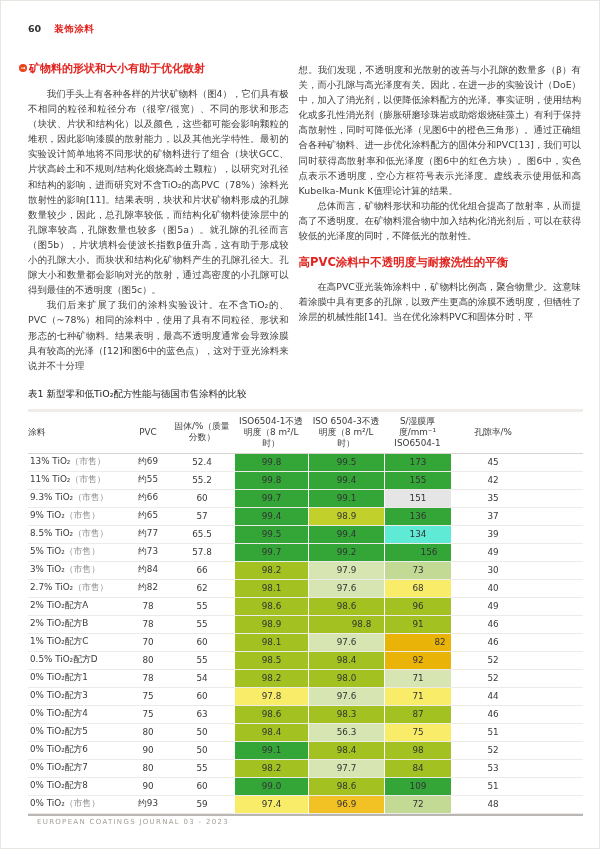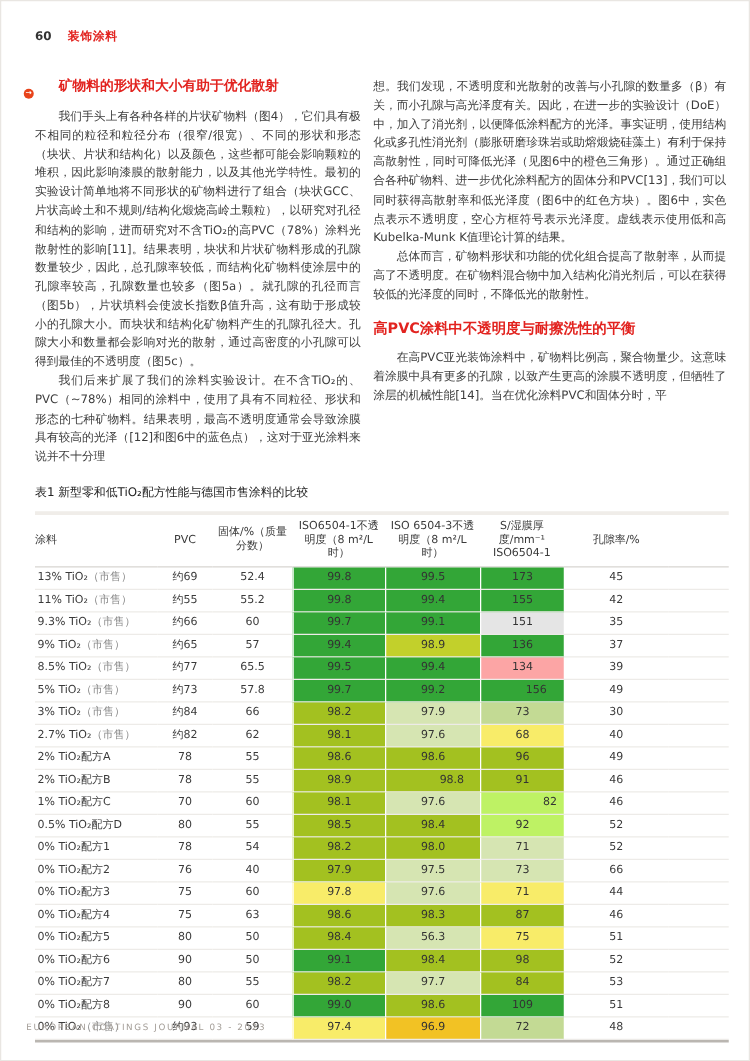--- a/index.html
+++ b/index.html
@@ -13,21 +13,21 @@
   }
   .page-header{display:flex;align-items:baseline;gap:13px;padding:22px 0 0 27px;}
   .page-num{font-size:9.5px;font-weight:bold;color:#333;}
   .section-title{font-size:9.5px;font-weight:bold;color:#e2231f;letter-spacing:0.5px;}
 
   .columns{display:flex;gap:10px;padding:26px 18px 0 27px;min-height:292px;box-sizing:border-box;align-items:flex-start;}
   .col-left{width:263px;}
   .col-right{width:285px;}
 
   .h-red{color:#e2231f;font-weight:bold;font-size:11px;line-height:13px;margin:0 0 11px 0;}
-  .h1-row{display:flex;align-items:center;gap:20px;margin-left:-9px;}
+  .h1-row{display:flex;align-items:flex-start;gap:2px;margin-left:-9px;}
   .bullet{
     width:8px;height:8px;border-radius:50%;background:#e8431a;flex:0 0 auto;margin-top:2px;
     color:#fff;font-size:6px;line-height:8px;text-align:center;font-weight:bold;
   }
   .h2{margin:13px 0 10px 0;font-size:11.5px;}
   p.body{font-size:9.4px;line-height:15.1px;text-align:justify;margin:0;}
   p.indent{text-indent:2em;}
 
   .table-wrap{padding:0 18px 0 27px;margin-top:15px;}
   .table-title{font-size:9.5px;font-weight:normal;color:#222;margin:0 0 8px 0;}
@@ -43,21 +43,21 @@
   }
   table.t th.l{text-align:left;padding-left:0;}
   table.t td{height:17px;padding:0 2px;vertical-align:middle;border-bottom:1px solid #edebe8;}
   td.c-coating{text-align:left;padding-left:0;white-space:nowrap;}
   td.c-num,td.c-por{text-align:center;}
   td.heat{text-align:center;border-bottom:1px solid #fff;border-left:1px solid #fff;color:#333;}
   td.c-spacer{border-bottom:1px solid #edebe8;}
   .mkt{color:#8b8b8b;}
 
   .footer{
-    position:absolute;left:20px;bottom:22px;
+    position:absolute;left:36px;bottom:22px;
     font-size:7px;color:#a39d97;letter-spacing:1.3px;
   }
 </style>
 </head>
 <body>
 
 <header class="page-header">
   <span class="page-num">60</span>
   <span class="section-title">装饰涂料</span>
 </header>
@@ -144,21 +144,21 @@
           <td class="heat" style="background: rgb(51, 166, 55);">136</td>
           <td class="c-por">37</td>
           <td class="c-spacer"></td>
         </tr>
         <tr>
           <td class="c-coating">8.5% TiO₂<span class="mkt">（市售）</span></td>
           <td class="c-num">约77</td>
           <td class="c-num">65.5</td>
           <td class="heat" style="background: rgb(51, 166, 55);">99.5</td>
           <td class="heat" style="background: rgb(51, 166, 55);">99.4</td>
-          <td class="heat" style="background: #fca5a5;">134</td>
+          <td class="heat" style="background: #5eead4;">134</td>
           <td class="c-por">39</td>
           <td class="c-spacer"></td>
         </tr>
         <tr>
           <td class="c-coating">5% TiO₂<span class="mkt">（市售）</span></td>
           <td class="c-num">约73</td>
           <td class="c-num">57.8</td>
           <td class="heat" style="background: rgb(51, 166, 55);">99.7</td>
           <td class="heat" style="background: rgb(51, 166, 55);">99.2</td>
           <td class="heat" style="background: rgb(51, 166, 55); padding-left: 24px;">156</td>
@@ -204,55 +204,45 @@
           <td class="heat" style="background: rgb(163, 193, 32);">91</td>
           <td class="c-por">46</td>
           <td class="c-spacer"></td>
         </tr>
         <tr>
           <td class="c-coating">1% TiO₂配方C</td>
           <td class="c-num">70</td>
           <td class="c-num">60</td>
           <td class="heat" style="background: rgb(163, 193, 32);">98.1</td>
           <td class="heat" style="background: rgb(214, 229, 178);">97.6</td>
-          <td class="heat" style="background: #bef264; padding-left: 46px;">82</td>
+          <td class="heat" style="background: #eab308; padding-left: 46px;">82</td>
           <td class="c-por">46</td>
           <td class="c-spacer"></td>
         </tr>
         <tr>
           <td class="c-coating">0.5% TiO₂配方D</td>
           <td class="c-num">80</td>
           <td class="c-num">55</td>
           <td class="heat" style="background: rgb(163, 193, 32);">98.5</td>
           <td class="heat" style="background: rgb(163, 193, 32);">98.4</td>
-          <td class="heat" style="background: #bef264;">92</td>
+          <td class="heat" style="background: #eab308;">92</td>
           <td class="c-por">52</td>
           <td class="c-spacer"></td>
         </tr>
         <tr>
           <td class="c-coating">0% TiO₂配方1</td>
           <td class="c-num">78</td>
           <td class="c-num">54</td>
           <td class="heat" style="background: rgb(163, 193, 32);">98.2</td>
           <td class="heat" style="background: rgb(163, 193, 32);">98.0</td>
           <td class="heat" style="background: rgb(214, 229, 178);">71</td>
           <td class="c-por">52</td>
           <td class="c-spacer"></td>
         </tr>
         <tr>
-          <td class="c-coating">0% TiO₂配方2</td>
-          <td class="c-num">76</td>
-          <td class="c-num">40</td>
-          <td class="heat" style="background: rgb(163, 193, 32);">97.9</td>
-          <td class="heat" style="background: rgb(214, 229, 178);">97.5</td>
-          <td class="heat" style="background: rgb(214, 229, 178);">73</td>
-          <td class="c-por">66</td>
-          <td class="c-spacer"></td>
-        </tr>
-        <tr>
           <td class="c-coating">0% TiO₂配方3</td>
           <td class="c-num">75</td>
           <td class="c-num">60</td>
           <td class="heat" style="background: rgb(248, 236, 105);">97.8</td>
           <td class="heat" style="background: rgb(214, 229, 178);">97.6</td>
           <td class="heat" style="background: rgb(248, 236, 105);">71</td>
           <td class="c-por">44</td>
           <td class="c-spacer"></td>
         </tr>
         <tr>

